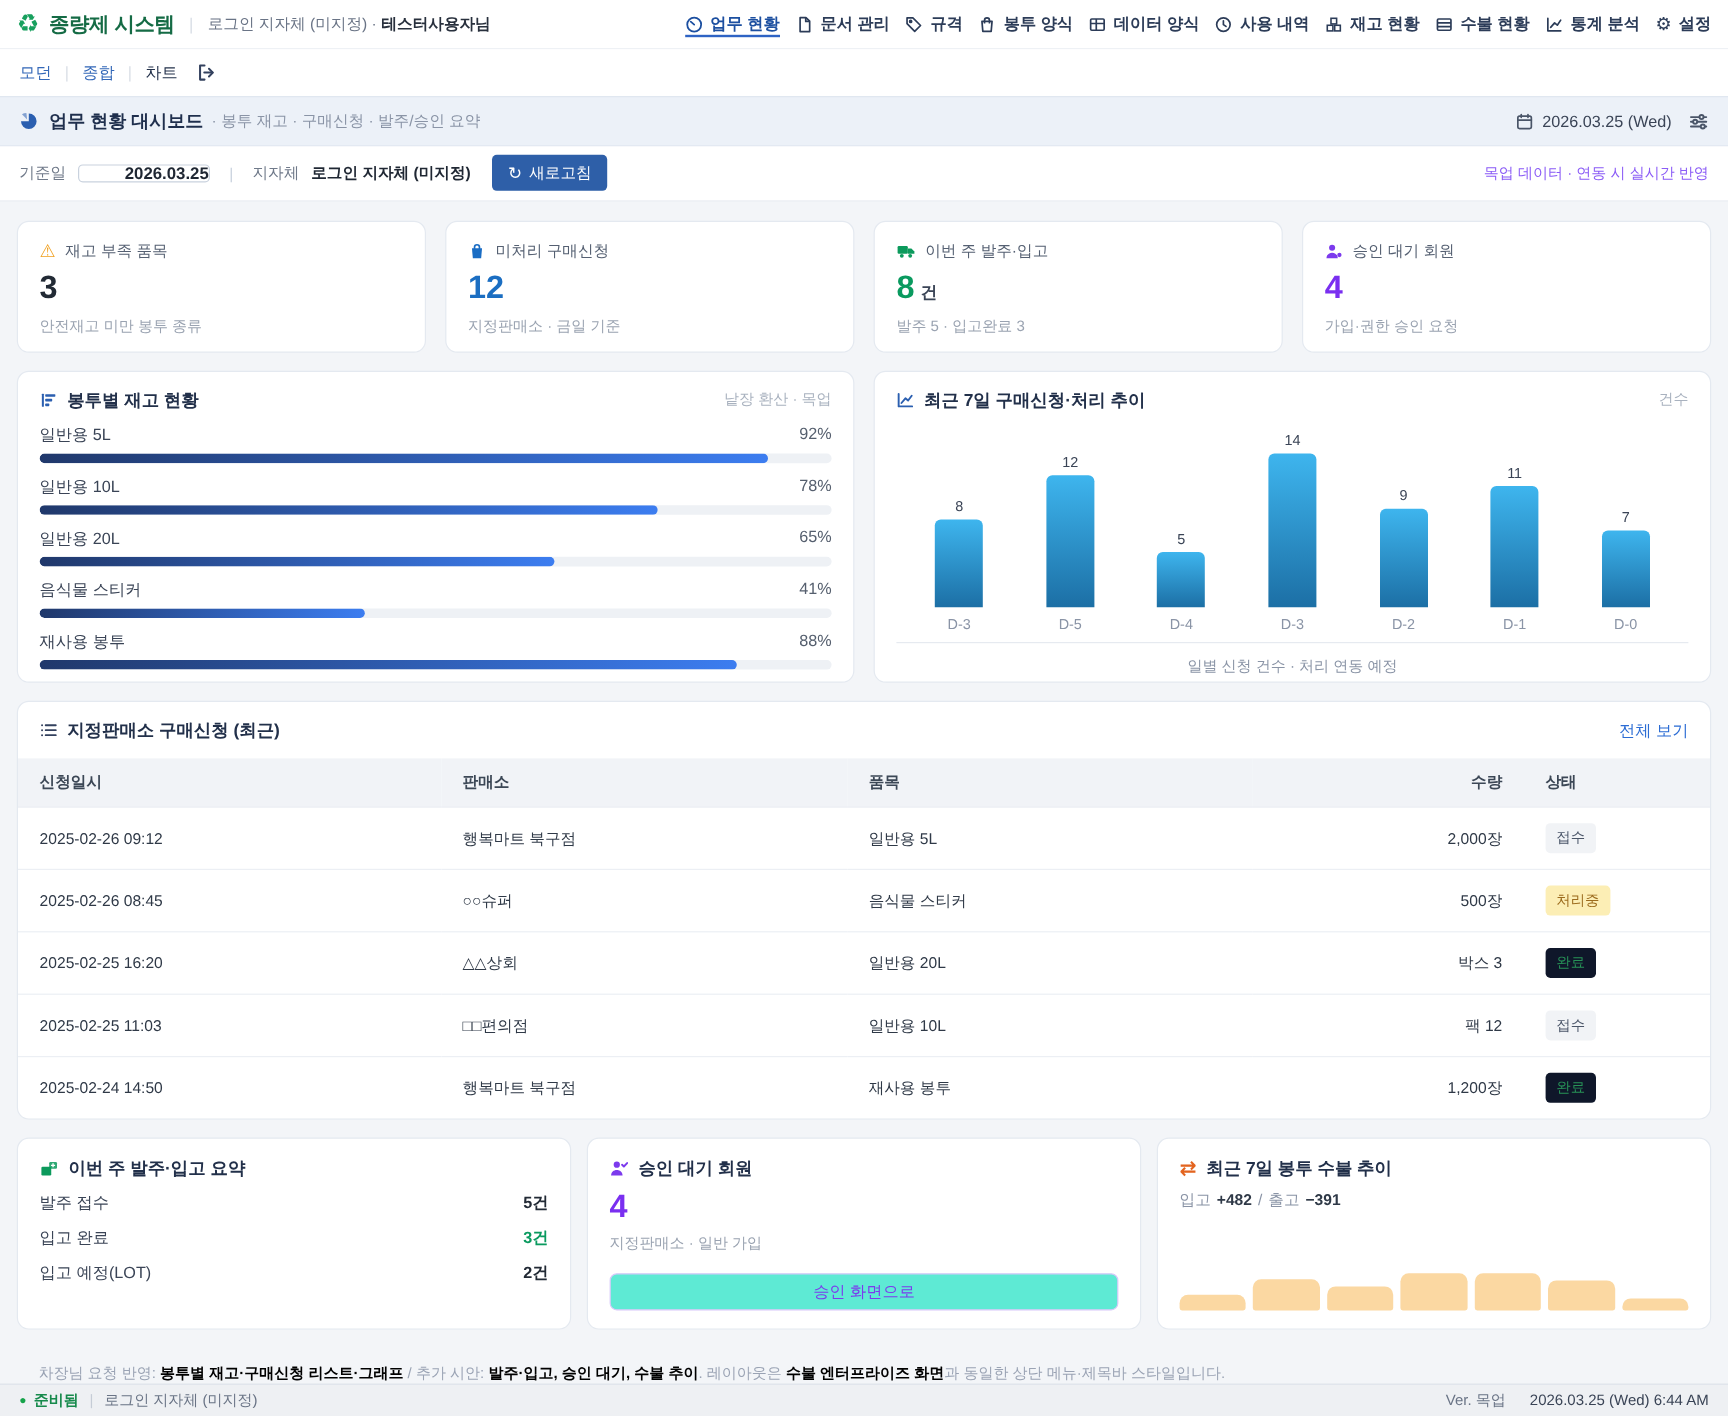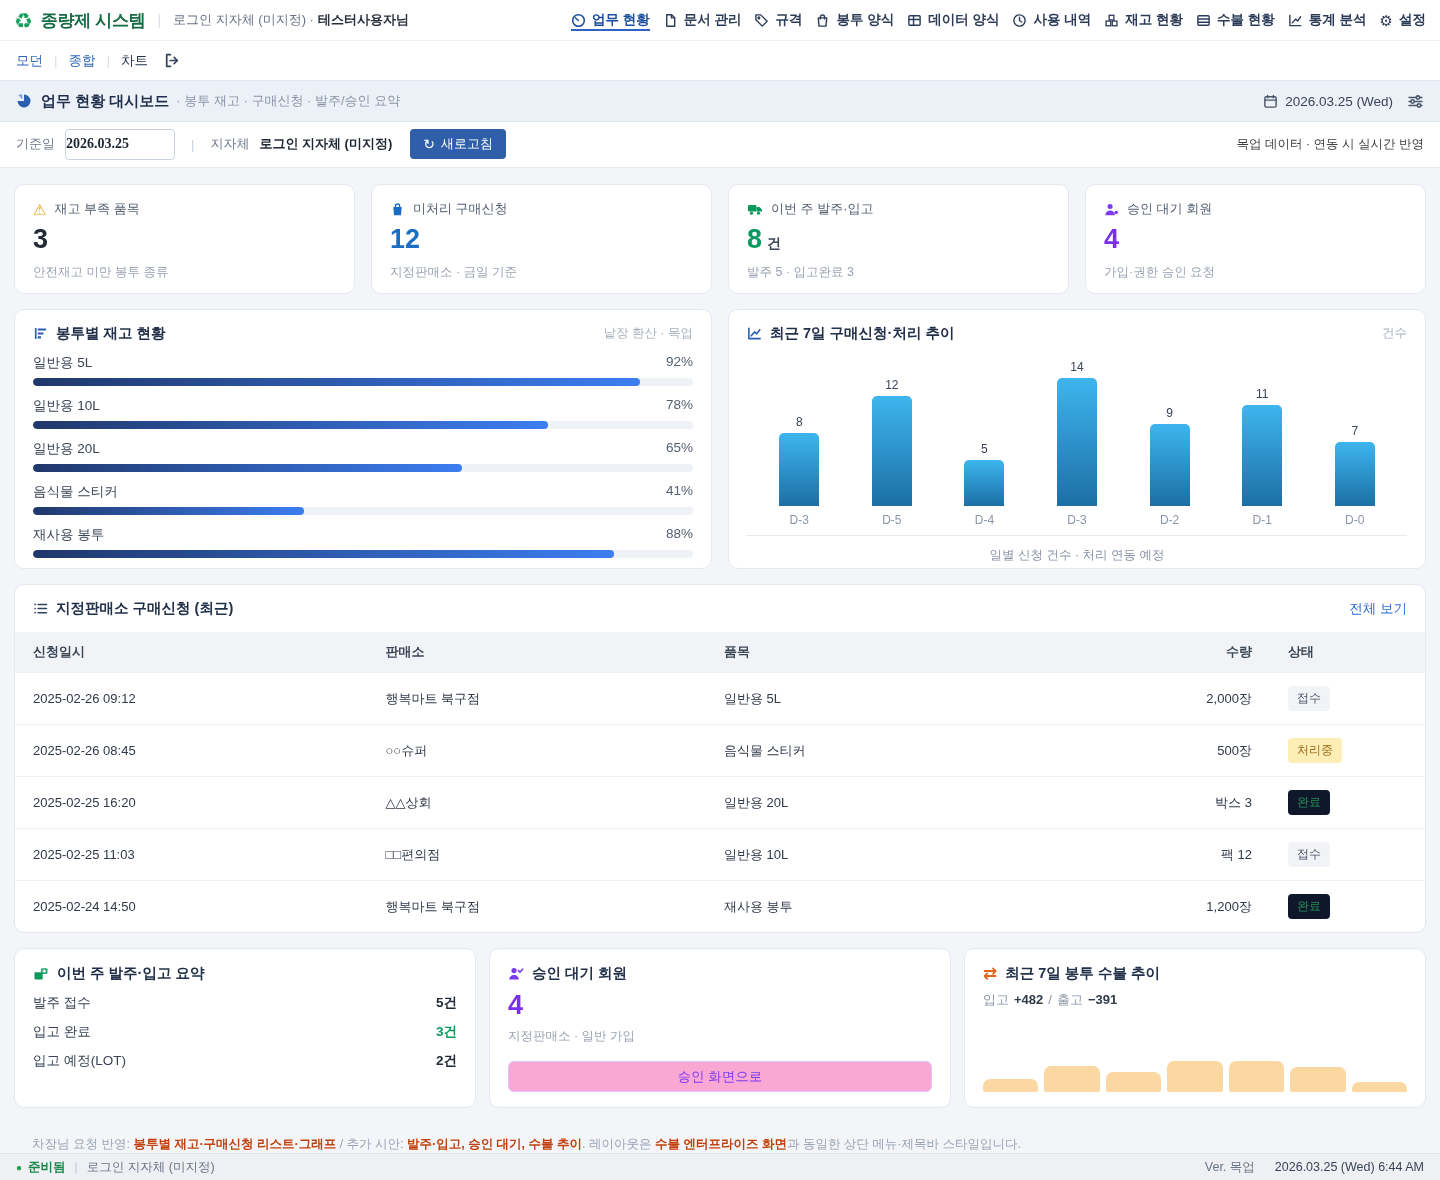--- a/index.html
+++ b/index.html
@@ -36,27 +36,27 @@
   .title-bar { height:46px; background:#ecf1f8; border-top:1px solid #e0e7f0; border-bottom:1px solid #e0e7f0; display:flex; align-items:center; padding:0 16px; }
   .tb-title { font-weight:bold; color:#1f2f4d; font-size:15px; margin-left:9px; }
   .tb-sub { color:#8a94a6; font-size:13px; margin-left:7px; }
   .tb-right { margin-left:auto; display:flex; align-items:center; gap:14px; }
   .tb-date { display:flex; align-items:center; gap:7px; color:#3a4456; font-size:13.5px; cursor:pointer; }
   .tb-sliders { cursor:pointer; }
 
   
   .filter-row { height:52px; background:#fff; border-bottom:1px solid #e6eaf0; display:flex; align-items:center; padding:0 16px; gap:10px; }
   .filter-label { color:#707a8a; font-size:13px; }
-  .date-input { width:110px; height:31px; border:1px solid #c9d2de; border-radius:4px; text-align:left; font-weight:bold; font-size:14px; color:#1f2733; font-family:Liberation Serif, serif; }
+  .date-input { width:110px; height:15px; border:1px solid #c9d2de; border-radius:4px; text-align:right; font-weight:bold; font-size:14px; color:#1f2733; font-family:Liberation Sans, sans-serif; }
   .filter-sep { color:#c9d2de; margin:0 6px; }
   .org-label { color:#707a8a; }
   .org-value { color:#1f2733; font-weight:bold; }
   .refresh-btn { margin-left:8px; height:30px; background:#2e5fa8; color:#fff; border:none; border-radius:4px; padding:0 13px; font-size:13px; display:flex; align-items:center; gap:6px; cursor:pointer; font-family:inherit; }
   .refresh-glyph { font-size:14px; line-height:1; }
-  .filter-note { margin-left:auto; color:#404040; font-size:12.5px; }
+  .filter-note { margin-left:auto; color:#8b5cf6; font-size:12.5px; }
 
   
   .main { padding:16px 14px 0; display:flex; flex-direction:column; gap:15px; }
   .card { background:#fff; border:1px solid #e4e9f0; border-radius:10px; }
 
   
   .kpi-row { display:grid; grid-template-columns:repeat(4,1fr); gap:16px; }
   .kpi { padding:15px 18px; height:110px; }
   .kpi-head { display:flex; align-items:center; gap:8px; color:#556072; font-size:13px; }
   .kpi-warn-glyph { color:#f0a020; font-size:15px; line-height:1; }
@@ -101,30 +101,30 @@
 
   
   .bottom-row { display:grid; grid-template-columns:1fr 1fr 1fr; gap:13px; }
   .bottom-panel { padding:15px 18px; height:160px; display:flex; flex-direction:column; }
   .sum-row { display:flex; justify-content:space-between; font-size:13.5px; margin-top:11px; }
   .sum-label { color:#3a4456; }
   .sum-val { font-weight:bold; color:#222a35;margin-left:34px; }
   .sum-val.green { color:#0a9a5f; }
   .appr-value { font-size:27px; font-weight:bold; color:#7a2ff0; margin-top:9px; line-height:1; }
   .appr-cap { color:#9aa3b1; font-size:12.5px; margin-top:9px; }
-  .appr-btn { margin-top:16px; width:100%; height:34px; background:#f9a8d4; border:1px solid #d7c8f9; color:#7c3aed; border-radius:6px; font-size:13.5px; cursor:pointer; font-family:inherit; }
+  .appr-btn { margin-top:16px; width:100%; height:34px; background:#5eead4; border:1px solid #d7c8f9; color:#7c3aed; border-radius:6px; font-size:13.5px; cursor:pointer; font-family:inherit; }
   .flow-glyph { color:#e3641f; font-size:17px; font-weight:bold; line-height:1; }
   .flow-sub { margin-top:8px; font-size:13px; color:#8a94a6; display:flex; gap:5px; align-items:baseline; }
   .flow-num { color:#2f3947; font-weight:bold; }
   .flow-bars { margin-top:auto; display:flex; align-items:flex-end; gap:6px; height:33px; }
   .flow-bar { flex:1; background:#fbd8a2; border-radius:7px 7px 2px 2px; }
 
   
   .footer-note { padding:13px 18px 0; color:#9aa3b4; font-size:12.5px; }
-  .footer-note b { color:#c2410c;text-align:center; }
+  .footer-note b { color:#000000;text-align:center; }
   .status-bar { margin-top:auto; height:30px; background:#eef0f3; border-top:1px solid #dee3ea; display:flex; align-items:center; padding:0 16px; font-size:12.5px; }
   .status-dot { color:#16a34a; font-size:10px; margin-right:6px; }
   .status-ready { color:#178a4c; font-weight:bold; }
   .status-sep { color:#c5ccd6; margin:0 9px; }
   .status-org { color:#6a7486; }
   .status-right { margin-left:auto; display:flex; gap:20px; align-items:center; }
   .status-ver { color:#6a7486; }
   .status-time { color:#3a4456; }
 </style>
 </head>

